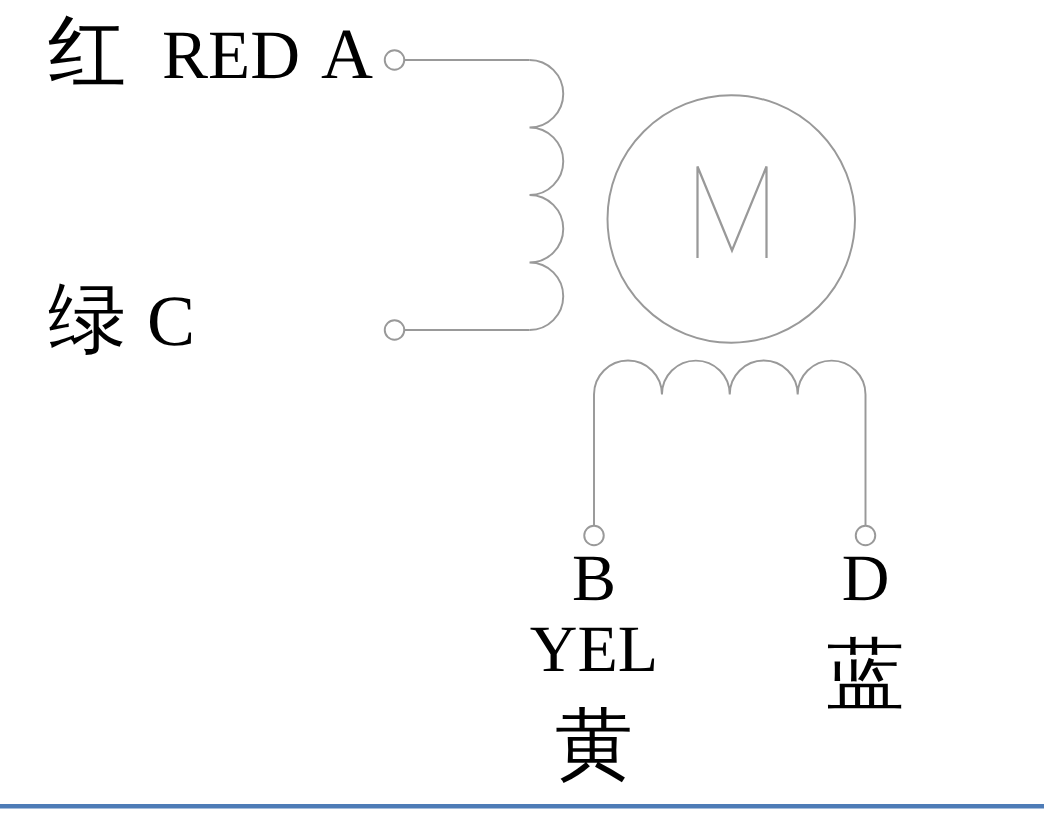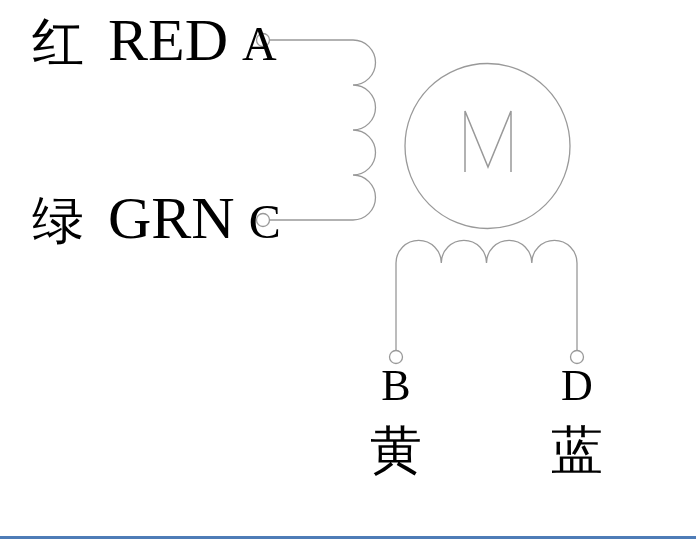--- a/index.html
+++ b/index.html
@@ -21,21 +21,21 @@
     left: 0;
     top: 0;
   }
   .row {
     position: absolute;
     display: flex;
     align-items: baseline;
     white-space: nowrap;
   }
   .row .cn   { font-size: 52px; line-height: 1; }
-  .row .en   { font-size: 60px; line-height: 1; margin-left: 24px; }
+  .row .en   { font-size: 46px; line-height: 1; margin-left: 24px; }
   .row .term { font-size: 48px; line-height: 1; margin-left: 14px; }
   .row-a { left: 32px; top: 10px; }
   .row-c { left: 32px; top: 188px; }
   .col {
     position: absolute;
     width: 100px;
     text-align: center;
     white-space: nowrap;
   }
   .col .term { display: block; font-size: 44px; line-height: 1; }
@@ -88,26 +88,26 @@
   </svg>
 
   <div class="row row-a">
     <span class="cn">红</span>
     <span class="en">RED</span>
     <span class="term">A</span>
   </div>
 
   <div class="row row-c">
     <span class="cn">绿</span>
-    <span class="en">GRN</span>
     <span class="term">C</span>
   </div>
 
   <div class="col col-b">
     <span class="term">B</span>
+    <span class="en">YEL</span>
     <span class="cn">黄</span>
   </div>
 
   <div class="col col-d">
     <span class="term">D</span>
     <span class="cn">蓝</span>
   </div>
 
   <div class="bottom-bar"></div>
 </div>

